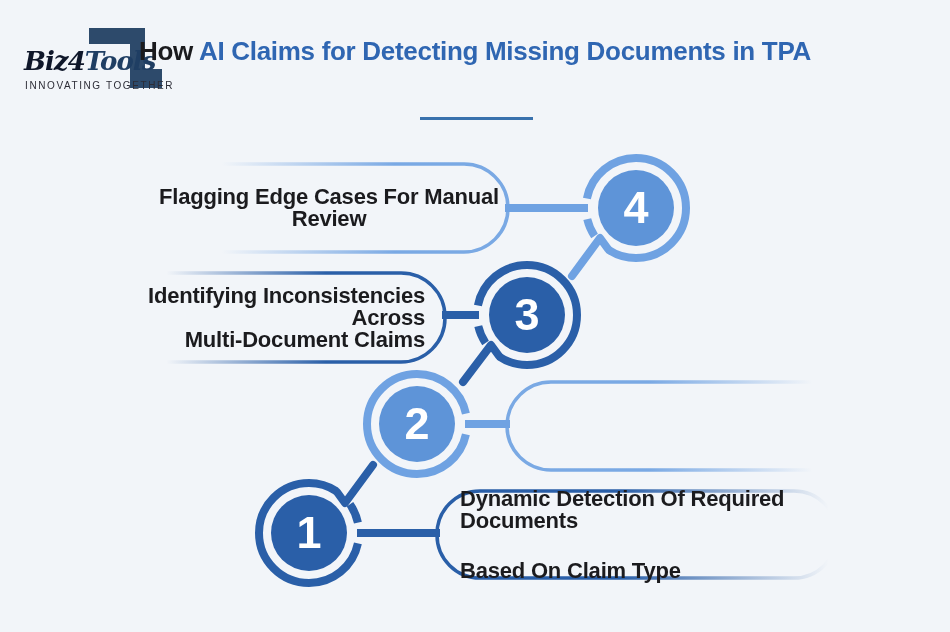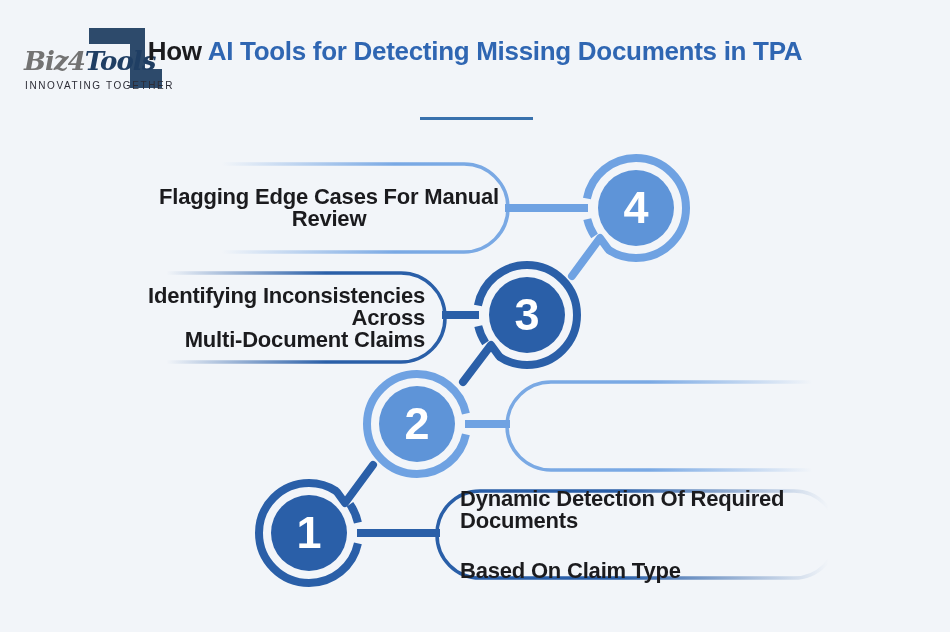--- a/index.html
+++ b/index.html
@@ -19,21 +19,21 @@
   .stroke-dark{stroke:#2a5fa8;}
   .stroke-light{stroke:#6fa2e2;}
   
   .logo{position:absolute;left:22px;top:16px;width:152px;height:86px;}
   .logo svg{position:absolute;left:0;top:0;}
   .brand{
     position:absolute;left:2px;top:30px;white-space:nowrap;
     font-family:"DejaVu Serif",serif;font-style:italic;font-weight:700;
     font-size:26px;letter-spacing:-1px;
   }
-  .brand .b-blue{color:#737373;}
+  .brand .b-blue{color:#0f172a;}
   .brand .b-navy{color:#1f3e63;}
   .tagline{
     position:absolute;left:3px;top:64px;
     font-size:10px;font-weight:400;letter-spacing:1.6px;color:#2c2c36;white-space:nowrap;
   }
   .title{
     position:absolute;left:0;right:0;top:36px;margin:0;
     text-align:center;font-size:26px;font-weight:700;letter-spacing:-0.3px;
     line-height:31px;color:#1b1b1e;
   }
@@ -116,21 +116,21 @@
     <svg width="170" height="86" viewBox="0 0 170 86">
       <path d="M67,12 H123 V53 H140 V72 H108 V28 H67 Z" fill="#2d4a6b"></path>
     </svg>
     <div class="brand">
       <span class="b-blue">Biz</span><span class="b-blue">4</span><span class="b-navy">Tools</span>
     </div>
     <div class="tagline">INNOVATING TOGETHER</div>
   </div>
 
   <h1 class="title">
-    <div><span class="t-dark">How </span><span class="t-blue">AI Tools for Detecting Missing Documents in TPA</span></div>
+    <div><span class="t-dark">How </span><span class="t-blue">AI Claims for Detecting Missing Documents in TPA</span></div>
   </h1>
   <div class="divider"></div>
 
   <div class="num" style="left:269px;top:493px;">1</div>
   <div class="num" style="left:377px;top:384px;">2</div>
   <div class="num" style="left:487px;top:275px;">3</div>
   <div class="num" style="left:596px;top:168px;">4</div>
 
   <div class="label align-left" style="left:460px;top:491px;width:380px;height:87px;gap:28px;">
     <div>Dynamic Detection Of Required Documents</div>

